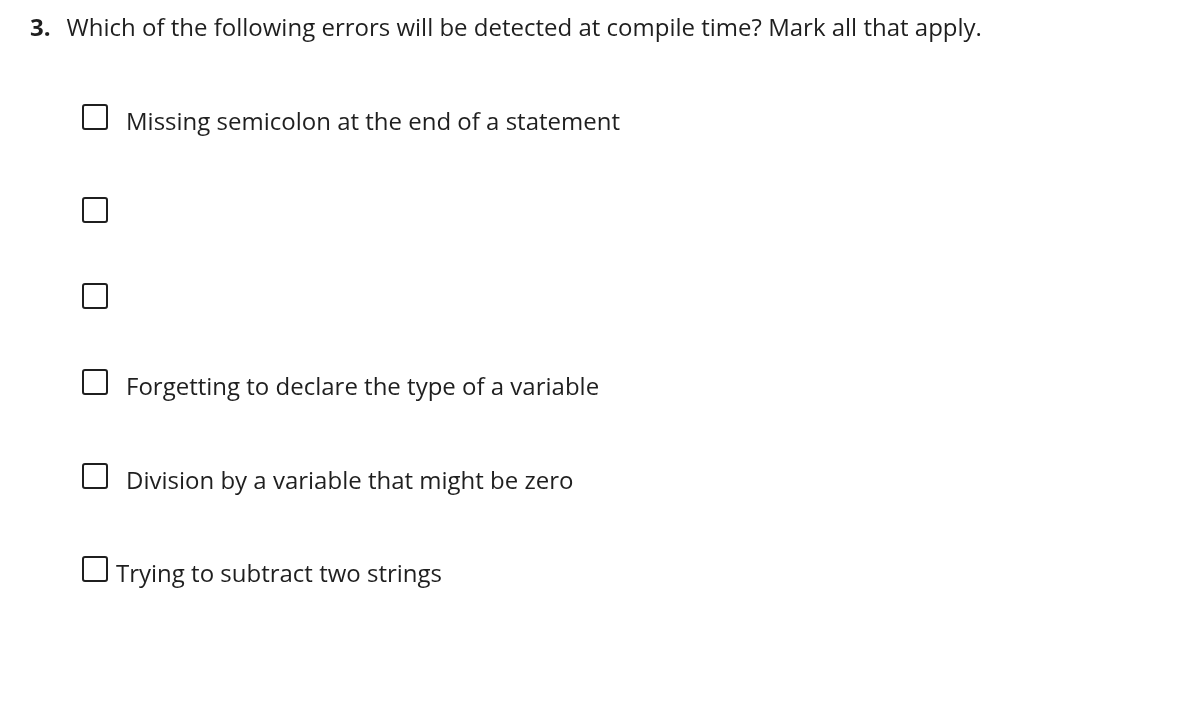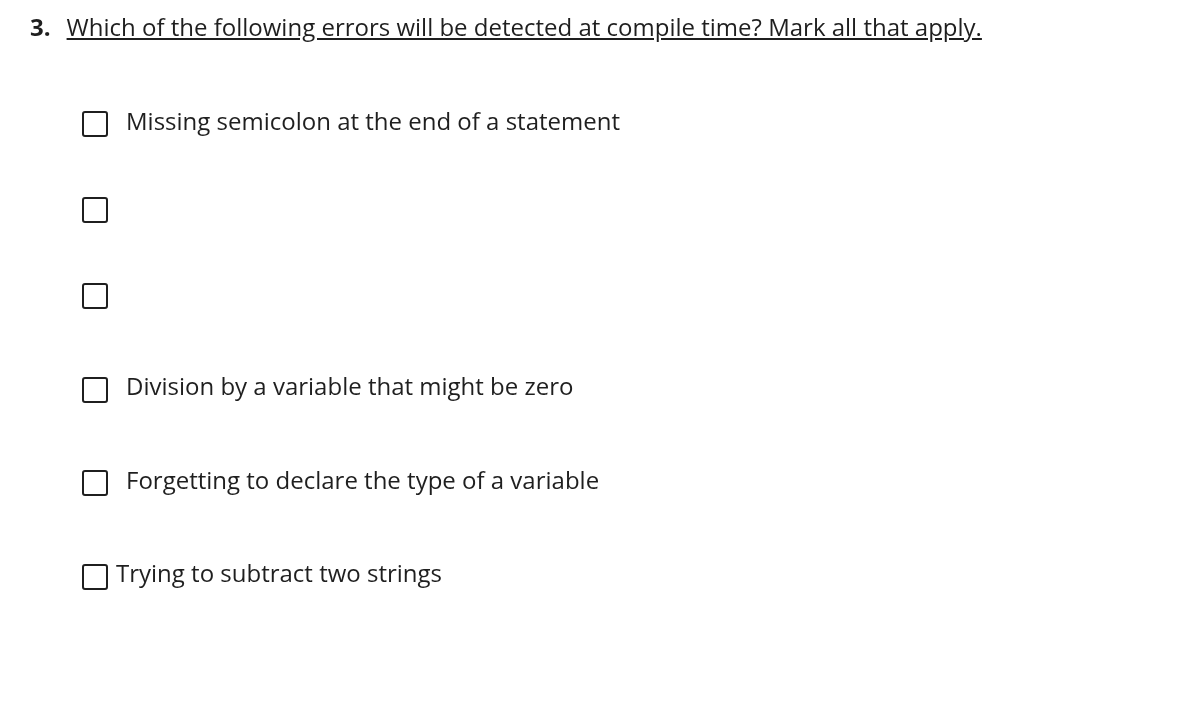--- a/index.html
+++ b/index.html
@@ -20,28 +20,27 @@
       align-items: flex-start;
       gap: 16px;
       margin-bottom: 60px;
     }
     .question-number {
       font-weight: 700;
       white-space: nowrap;
     }
     .question-text {
       font-weight: 400;
-      text-decoration: underline;
     }
     .options {
       padding-left: 52px;
     }
     .option {
       display: flex;
-      align-items: flex-end;
+      align-items: flex-start;
       gap: 18px;
       margin-bottom: 60px;
     }
     .option:last-child {
       margin-bottom: 0;
       gap: 8px;
     }
     .checkbox {
       width: 26px;
       height: 26px;
@@ -70,23 +69,23 @@
     <span class="option-label">Missing semicolon at the end of a statement</span>
   </div>
   <div class="option">
     <div class="checkbox"></div>
   </div>
   <div class="option">
     <div class="checkbox"></div>
   </div>
   <div class="option">
     <div class="checkbox"></div>
-    <span class="option-label">Division by a variable that might be zero</span>
+    <span class="option-label">Forgetting to declare the type of a variable</span>
   </div>
   <div class="option">
     <div class="checkbox"></div>
-    <span class="option-label">Forgetting to declare the type of a variable</span>
+    <span class="option-label">Division by a variable that might be zero</span>
   </div>
   <div class="option">
     <div class="checkbox"></div>
     <span class="option-label">Trying to subtract two strings</span>
   </div>
 </div>
 
 </body></html>

